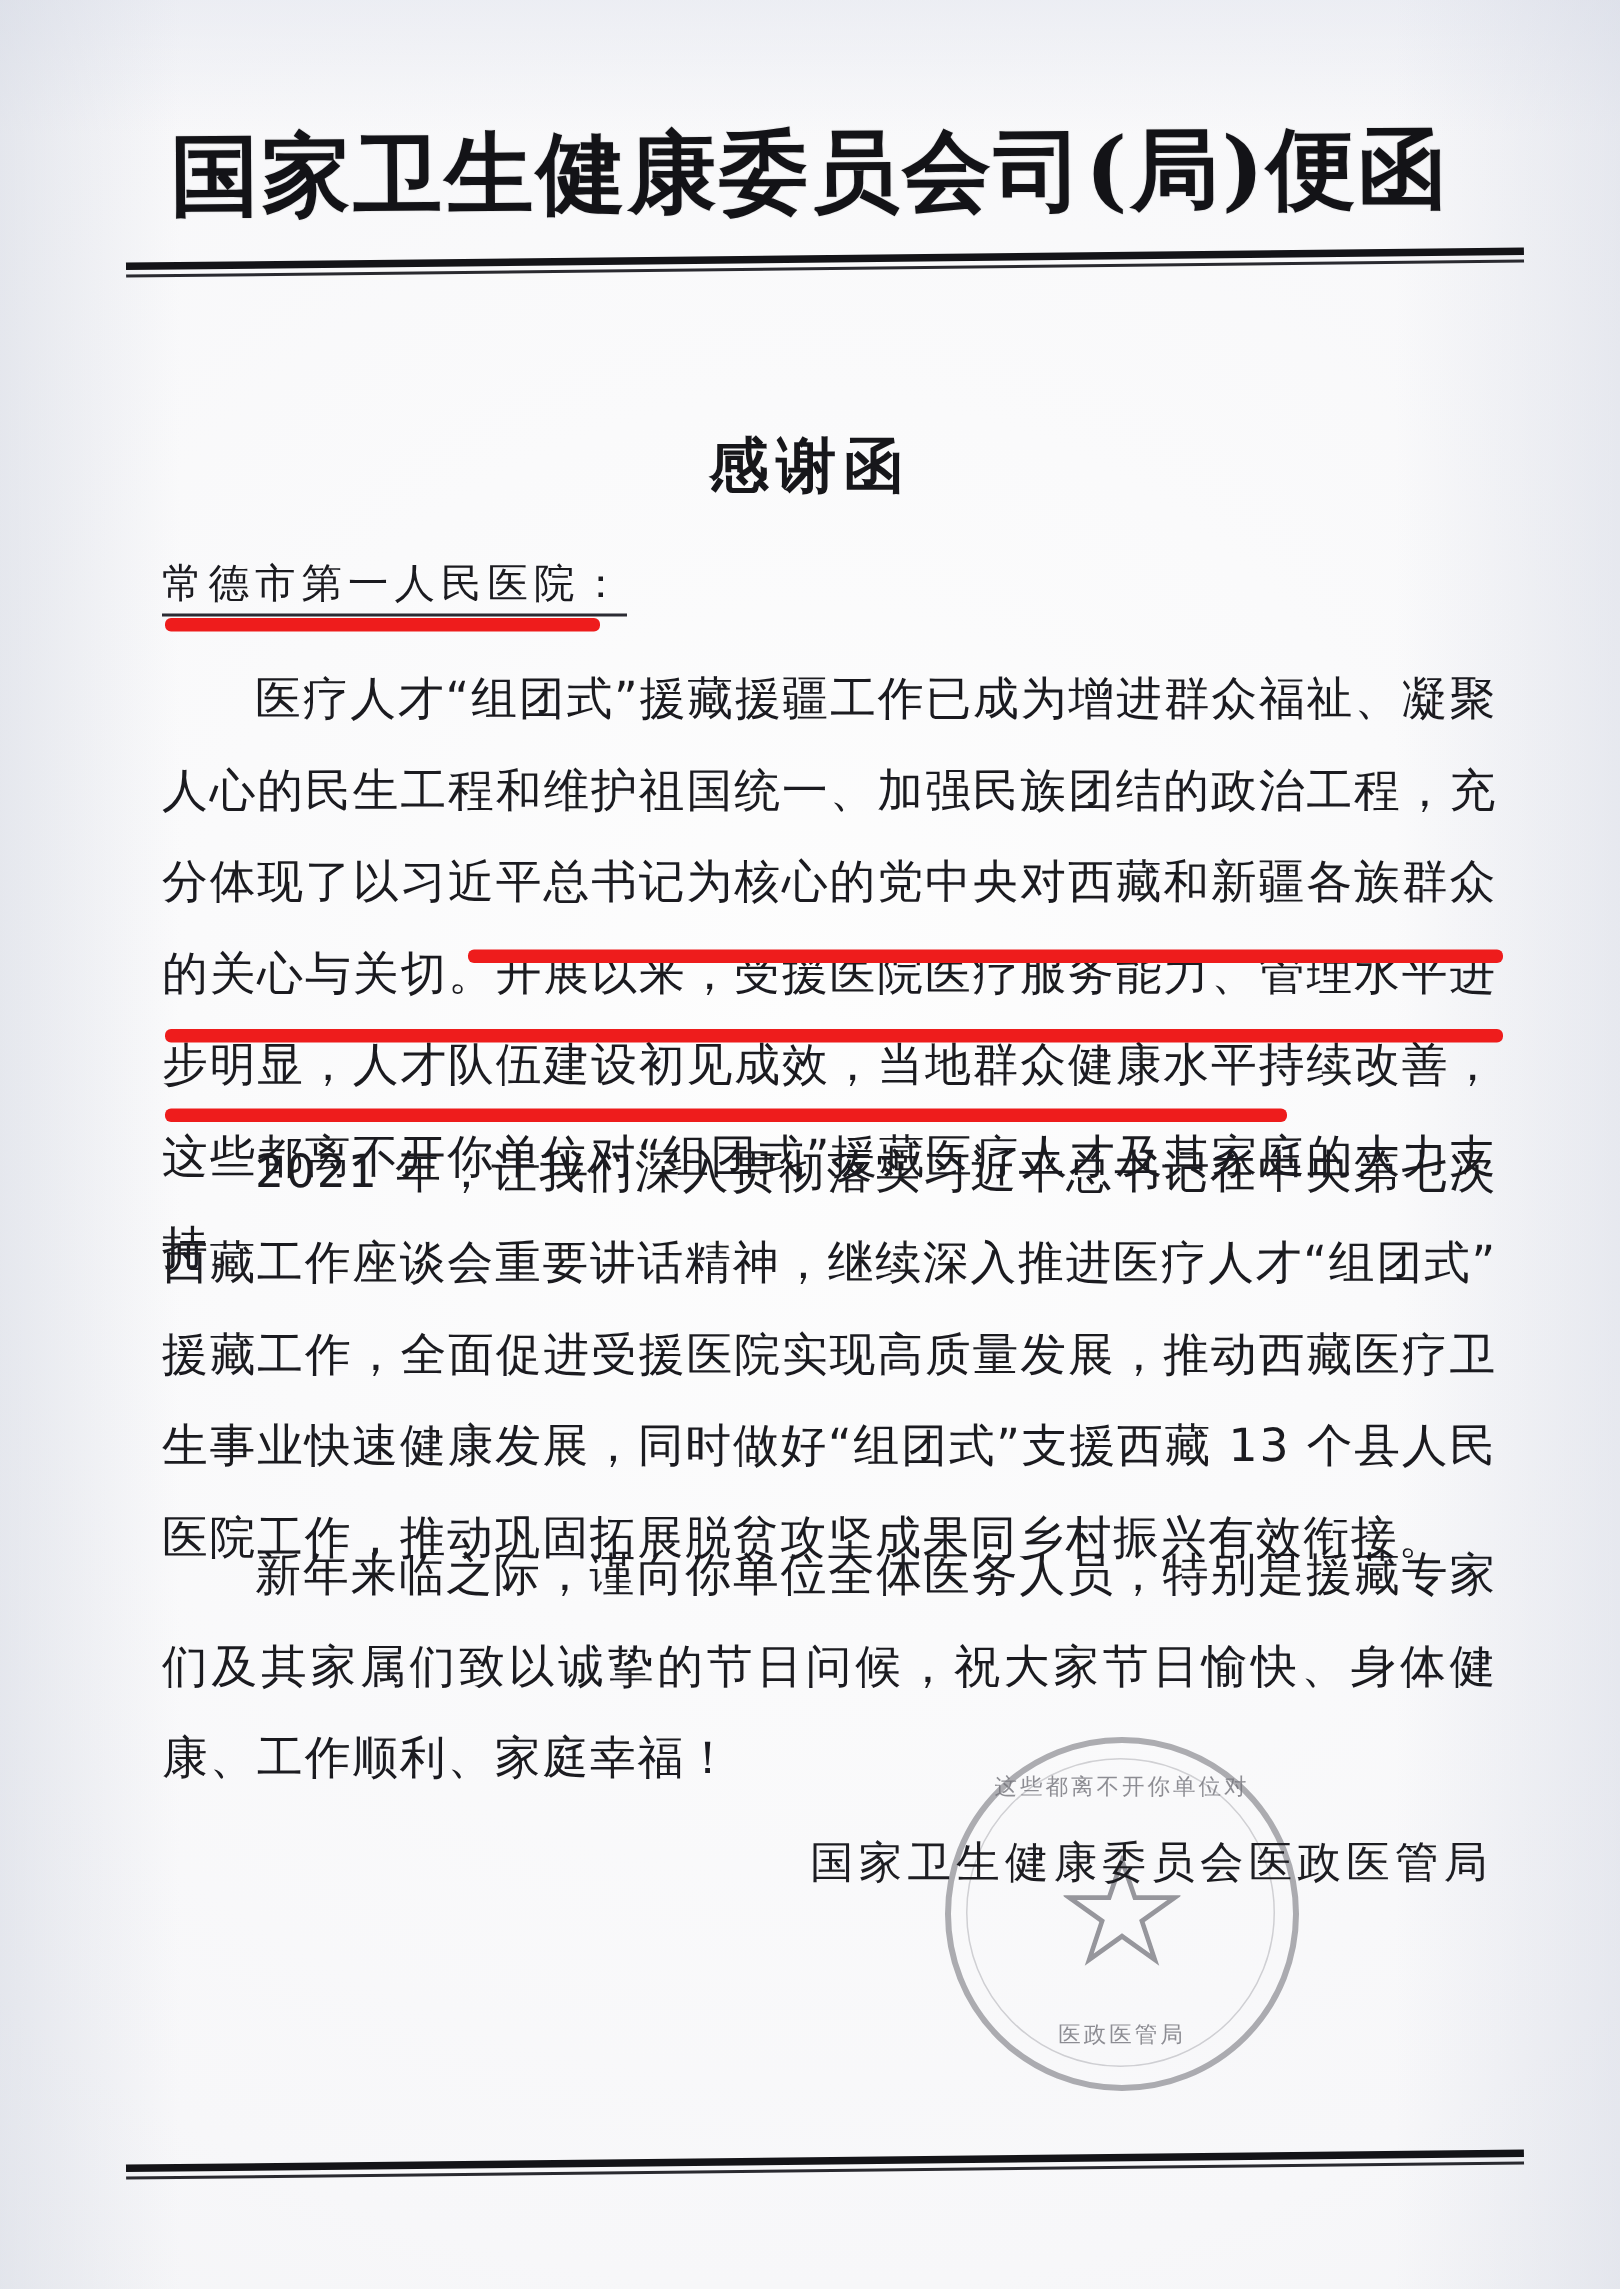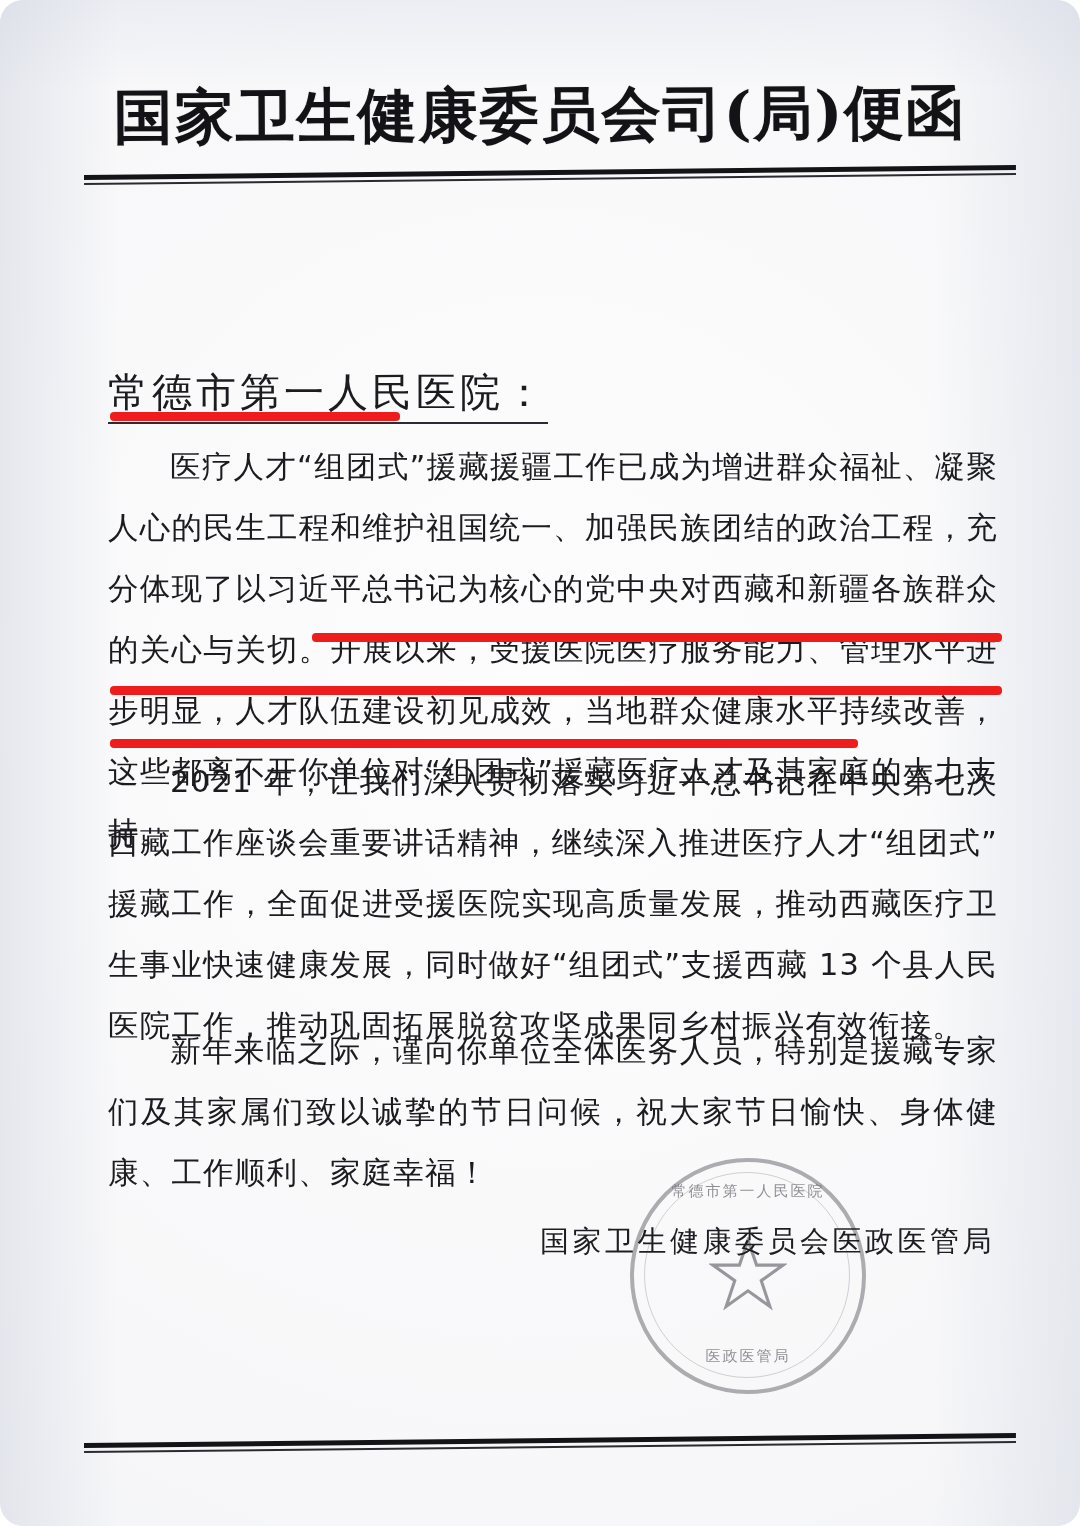--- a/index.html
+++ b/index.html
@@ -12,21 +12,20 @@
   .page {
     position: relative;
     width: 1080px;
     height: 1526px;
     margin: 0 auto;
     background:
       radial-gradient(ellipse 140% 100% at 50% 45%, #fdfdfd 0%, #f7f7f9 55%, #f0f1f4 85%, #eceef2 100%);
     overflow: hidden;
     font-family: "DejaVu Sans", "Liberation Sans", sans-serif;
     color: #17171a;
-    border-radius: 23px;
   }
 
   
   .paper-shade-left,
   .paper-shade-right,
   .paper-shade-top {
     position: absolute;
     pointer-events: none;
   }
   .paper-shade-left {
@@ -98,28 +97,27 @@
   .body-block {
     position: absolute;
     left: 108px;
     top: 376px;
     width: 890px;
   }
 
   .recipient {
     position: relative;
     display: inline-block;
-    font-size: 40px;
+    font-size: 27px;
     letter-spacing: 4px;
     line-height: 1.0;
     white-space: nowrap;
     color: #1b1b20;
     padding-bottom: 6px;
     border-bottom: 2px solid #2b2b33;
-    font-family: Liberation Mono, monospace;
   }
   .recipient-hl {
     position: absolute;
     left: 110px;
     top: 412px;
     width: 290px;
     height: 9px;
     background: #ee1c1c;
     border-radius: 4px;
   }
@@ -229,41 +227,42 @@
 
   <div class="letterhead">
     <div class="letterhead-title">国家卫生健康委员会司(局)便函</div>
   </div>
 
   <div class="rule-double rule-top">
     <div class="bar-thick"></div>
     <div class="bar-thin"></div>
   </div>
 
+  <div class="doc-title">感谢函</div>
 
   <div class="body-block">
 
     <span class="recipient">常德市第一人民医院：</span>
 
     <p class="para para-1"><span class="indent"></span><span>医疗人才“组团式”援藏援疆工作已成为增进群众福祉、凝聚人心的民生工程和维护祖国统一、加强民族团结的政治工程，充分体现了以习近平总书记为核心的党中央对西藏和新疆各族群众的关心与关切。开展以来，受援医院医疗服务能力、管理水平进步明显，人才队伍建设初见成效，当地群众健康水平持续改善，这些都离不开你单位对“组团式”援藏医疗人才及其家庭的大力支持。</span></p>
 
     <p class="para para-2"><span class="indent"></span><span>2021 年，让我们深入贯彻落实习近平总书记在中央第七次西藏工作座谈会重要讲话精神，继续深入推进医疗人才“组团式”援藏工作，全面促进受援医院实现高质量发展，推动西藏医疗卫生事业快速健康发展，同时做好“组团式”支援西藏 13 个县人民医院工作，推动巩固拓展脱贫攻坚成果同乡村振兴有效衔接。</span></p>
 
     <p class="para para-3"><span class="indent"></span><span>新年来临之际，谨向你单位全体医务人员，特别是援藏专家们及其家属们致以诚挚的节日问候，祝大家节日愉快、身体健康、工作顺利、家庭幸福！</span></p>
 
   </div>
 
   <div class="recipient-hl"></div>
   <div class="red-underline red-u1"></div>
   <div class="red-underline red-u2"></div>
   <div class="red-underline red-u3"></div>
 
   <div class="seal">
     <div class="seal-ring-inner"></div>
-    <div class="seal-arc-text">常德市第一人民医院</div>
+    <div class="seal-arc-text">这些都离不开你单位对</div>
     <svg class="seal-star" viewBox="0 0 100 100">
       <polygon points="50,4 61,36 95,36 67,56 78,89 50,69 22,89 33,56 5,36 39,36" fill="none" stroke="rgba(50,50,60,0.75)" stroke-width="4"></polygon>
     </svg>
     <div class="seal-bottom-text">医政医管局</div>
   </div>
 
   <div class="signature">
     <div class="sign-org">国家卫生健康委员会医政医管局</div>
   </div>
 

